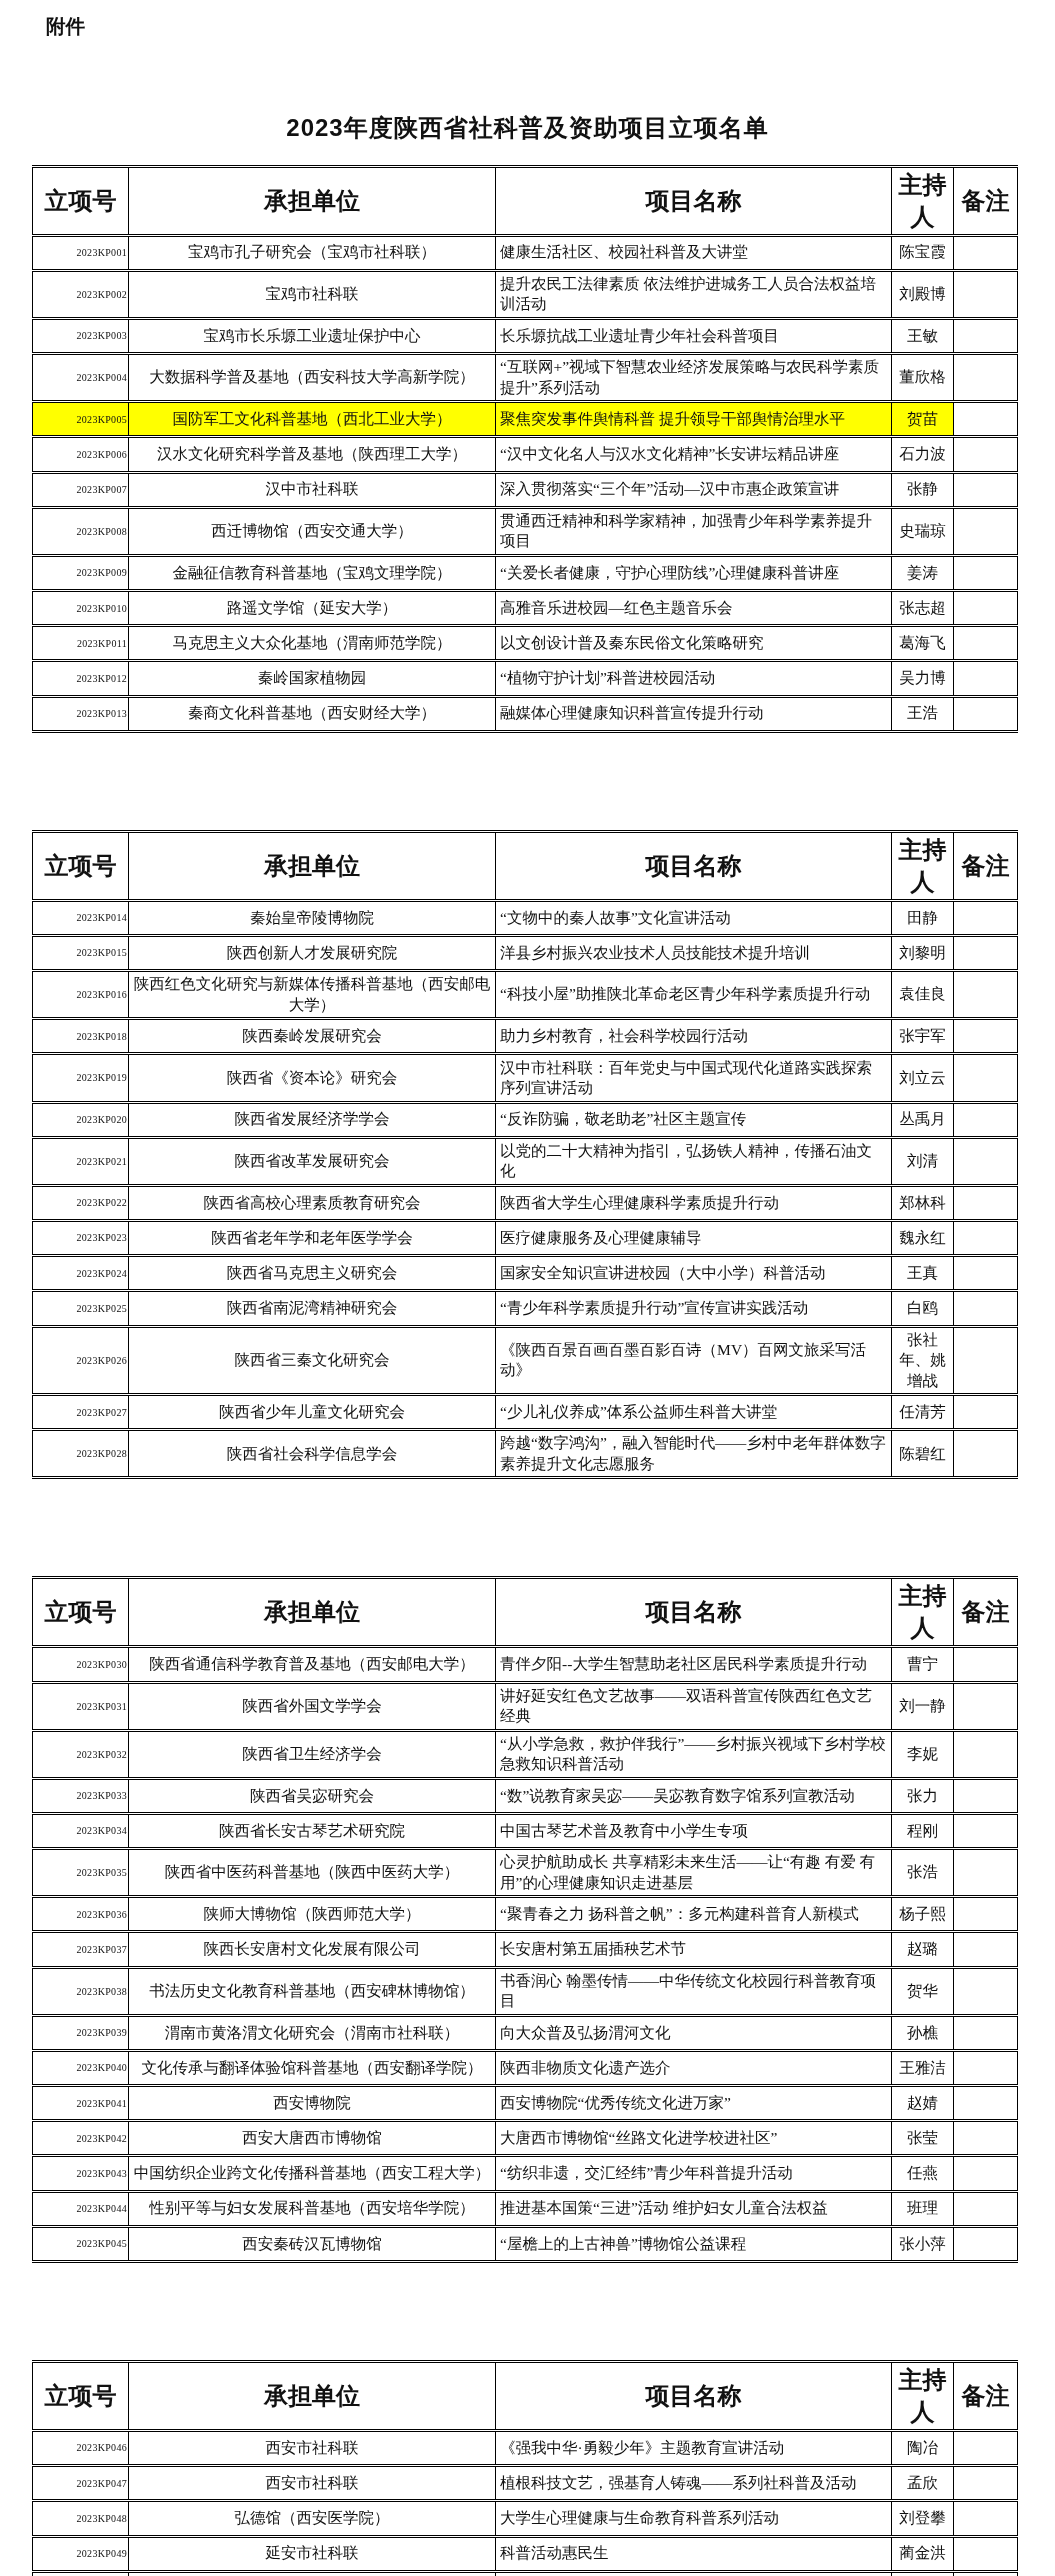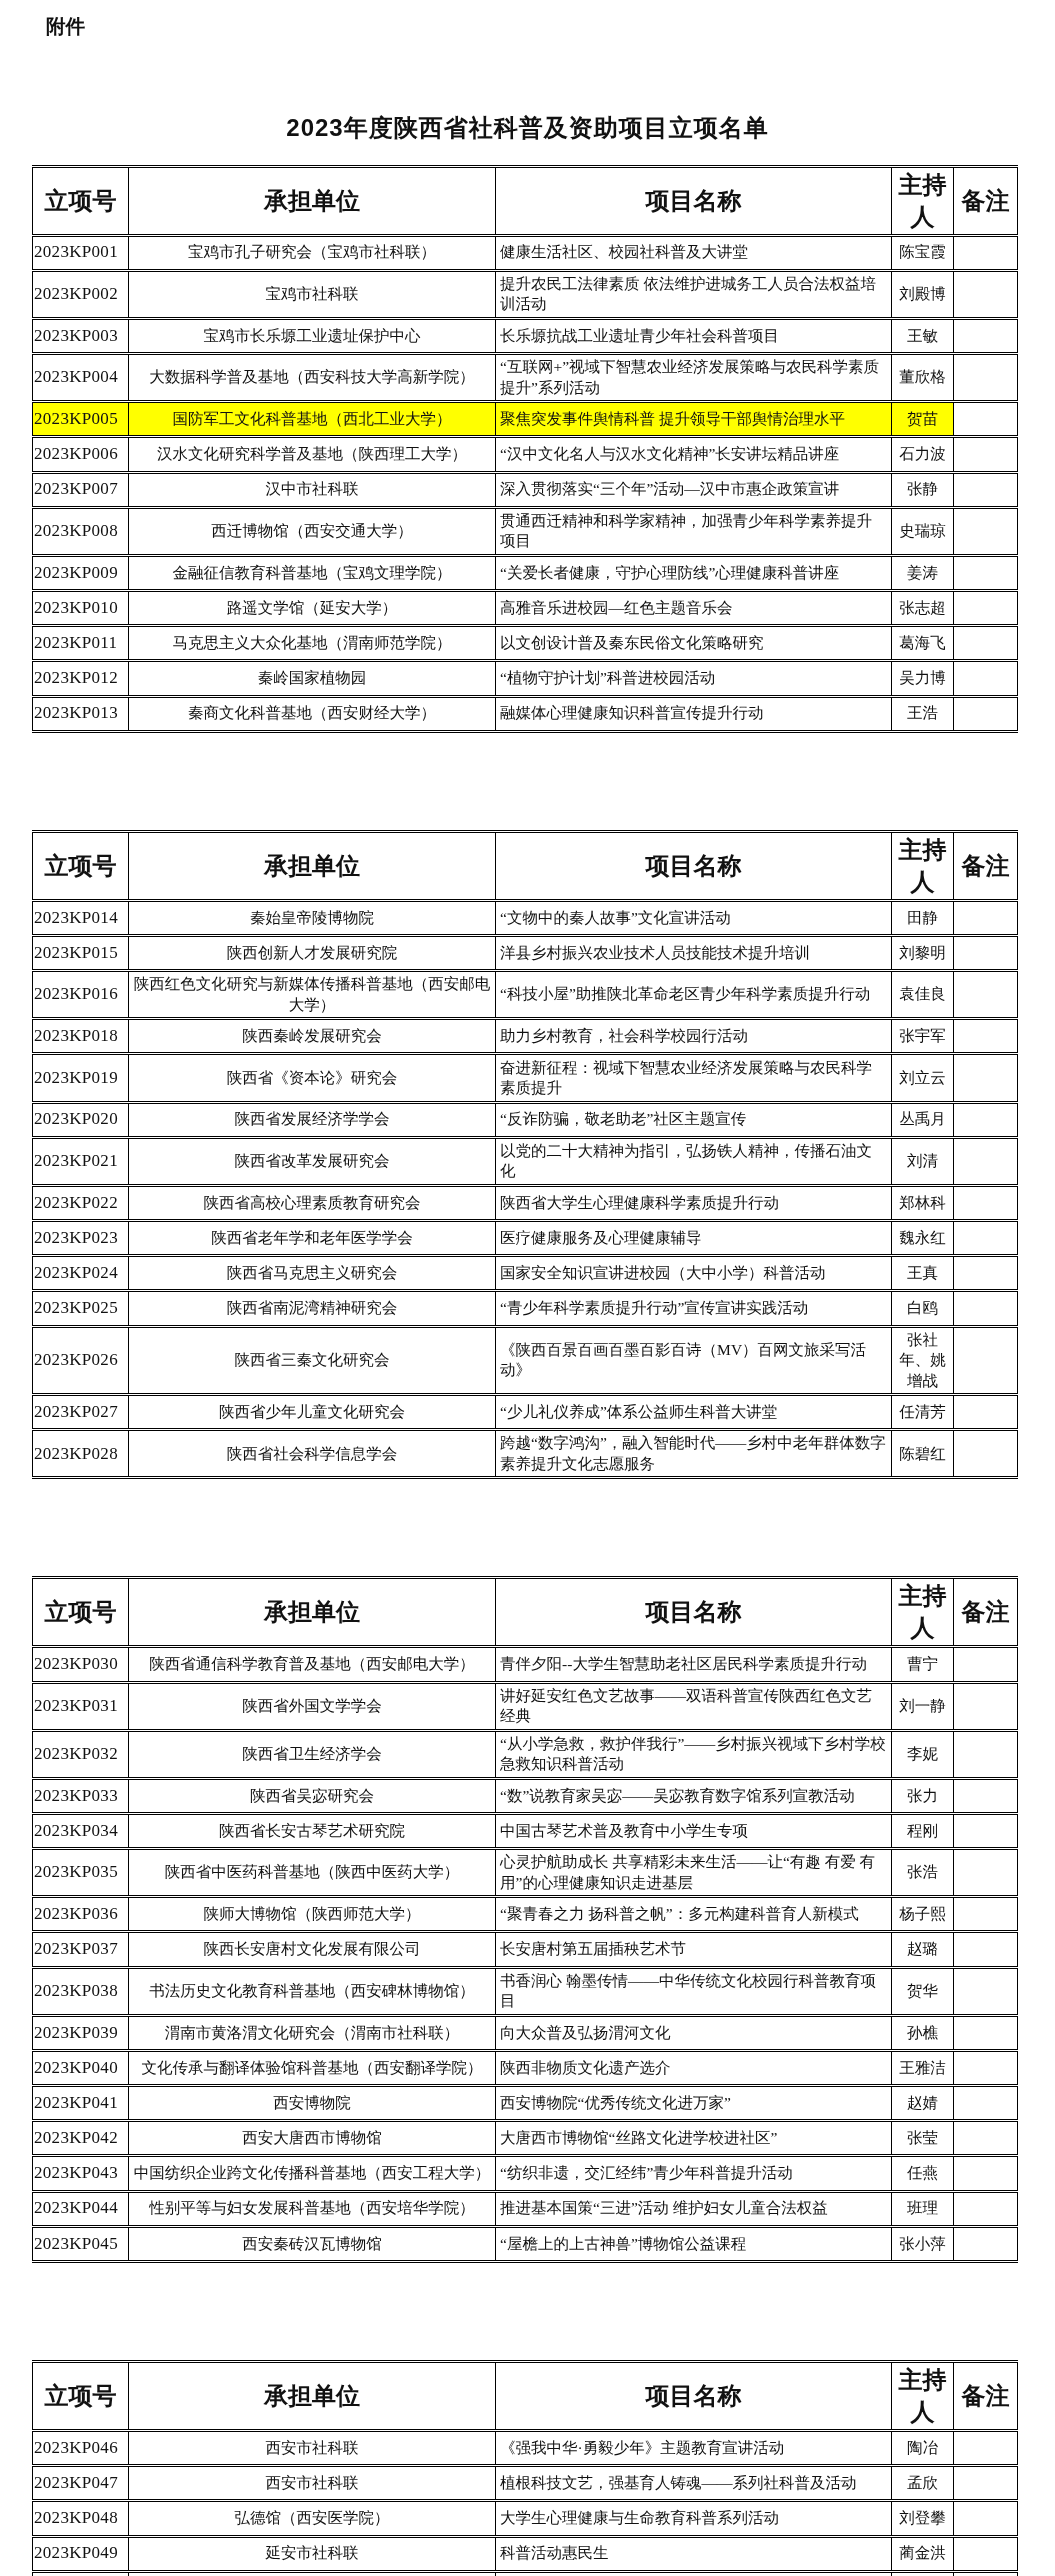--- a/index.html
+++ b/index.html
@@ -35,21 +35,21 @@
     overflow:hidden;
   }
   th{
     height:33px;font-size:24px;font-weight:bold;text-align:center;
     padding:1px 2.1px;
   }
   td{
     height:28px;font-size:15.5px;line-height:1.32;
     padding:2.1px 4.1px;vertical-align:middle;word-break:break-all;
   }
-  td.no{text-align:left;padding:2.1px 1px;font-size:17px;letter-spacing:0.3px;}
+  td.no{text-align:right;padding:2.1px 1px;font-size:10px;letter-spacing:0.3px;}
   td.unit{text-align:center;}
   td.name{text-align:left;}
   td.leader{text-align:center;padding:2.1px 1.5px;}
   td.remark{text-align:center;}
   td.hl{background:var(--hl,#ffff00);}
 </style>
 </head>
 <body>
 
 <div class="attachment">附件</div>
@@ -212,21 +212,21 @@
         <tr>
           <td class="no">2023KP018</td>
           <td class="unit">陕西秦岭发展研究会</td>
           <td class="name">助力乡村教育，社会科学校园行活动</td>
           <td class="leader">张宇军</td>
           <td class="remark"></td>
         </tr>
         <tr>
           <td class="no">2023KP019</td>
           <td class="unit">陕西省《资本论》研究会</td>
-          <td class="name">奋进新征程：视域下智慧农业经济发展策略与农民科学素质提升</td>
+          <td class="name">汉中市社科联：百年党史与中国式现代化道路实践探索序列宣讲活动</td>
           <td class="leader">刘立云</td>
           <td class="remark"></td>
         </tr>
         <tr>
           <td class="no">2023KP020</td>
           <td class="unit">陕西省发展经济学学会</td>
           <td class="name">“反诈防骗，敬老助老”社区主题宣传</td>
           <td class="leader">丛禹月</td>
           <td class="remark"></td>
         </tr>

